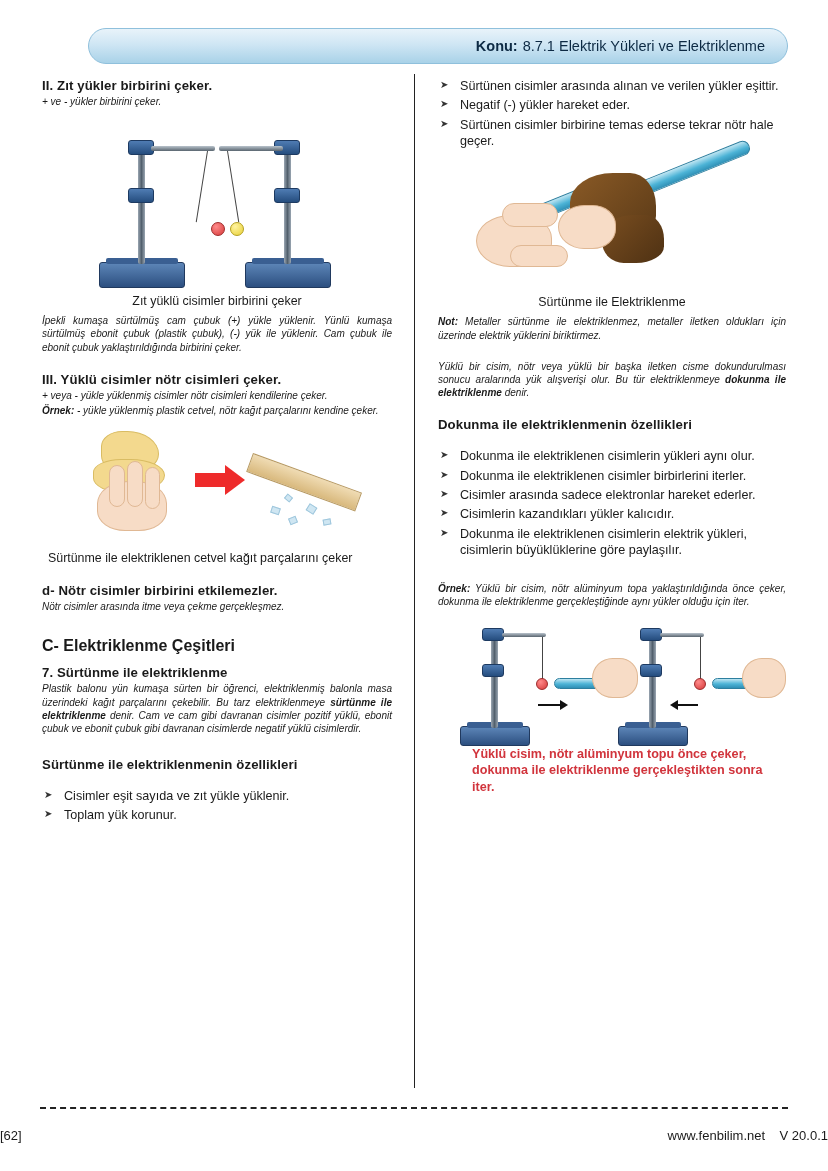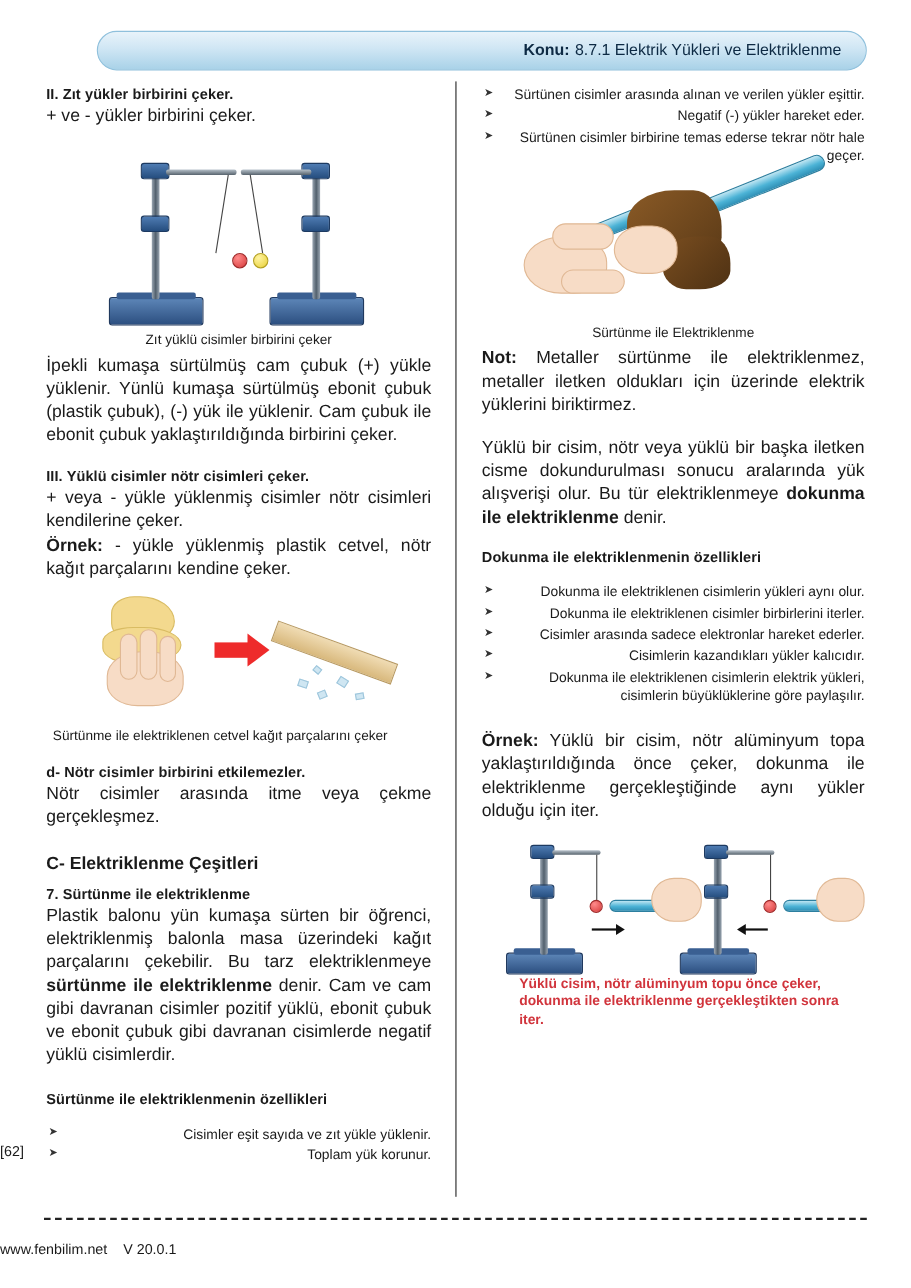--- a/index.html
+++ b/index.html
@@ -57,41 +57,41 @@
     background: #222;
   }
 
   h3.sec {
     font-size: 13.2px;
     font-weight: bold;
     margin: 0 0 2px 0;
     letter-spacing: 0.1px;
   }
   p.txt {
-    font-size: 16px;
+    font-size: 10px;
     line-height: 1.32;
     margin: 0 0 2px 0;
     text-align: justify;
+    font-style: italic;
   }
   .gap12 { height: 12px; }
   .gap16 { height: 16px; }
   .gap20 { height: 20px; }
   .caption {
     font-size: 12.4px;
     text-align: center;
     margin: 6px 0 6px 0;
   }
   .caption.left-cap { text-align: left; padding-left: 6px; }
   b { font-weight: bold; }
 
   ul.arrow {
     list-style: none;
     margin: 16px 0 0 0;
     padding: 0;
-    text-align: right;
   }
   ul.arrow li {
     position: relative;
     padding-left: 22px;
     font-size: 12.6px;
     line-height: 1.3;
     margin-bottom: 3px;
   }
   ul.arrow li:before {
     content: "\27A4";
@@ -213,21 +213,20 @@
     bottom: 62px;
     border-top: 2px dashed #222;
   }
   .footer {
     position: absolute;
     left: 0; right: 0; bottom: 28px;
     display: flex;
     justify-content: space-between;
     gap: 74px;
     font-size: 13px;
-    flex-direction: column;
   }
   .footer .site { font-weight: normal; }
 </style>
 </head>
 <body>
 
 <div class="page">
 
   <div class="header-banner">
     <span class="konu-label">Konu:</span>

